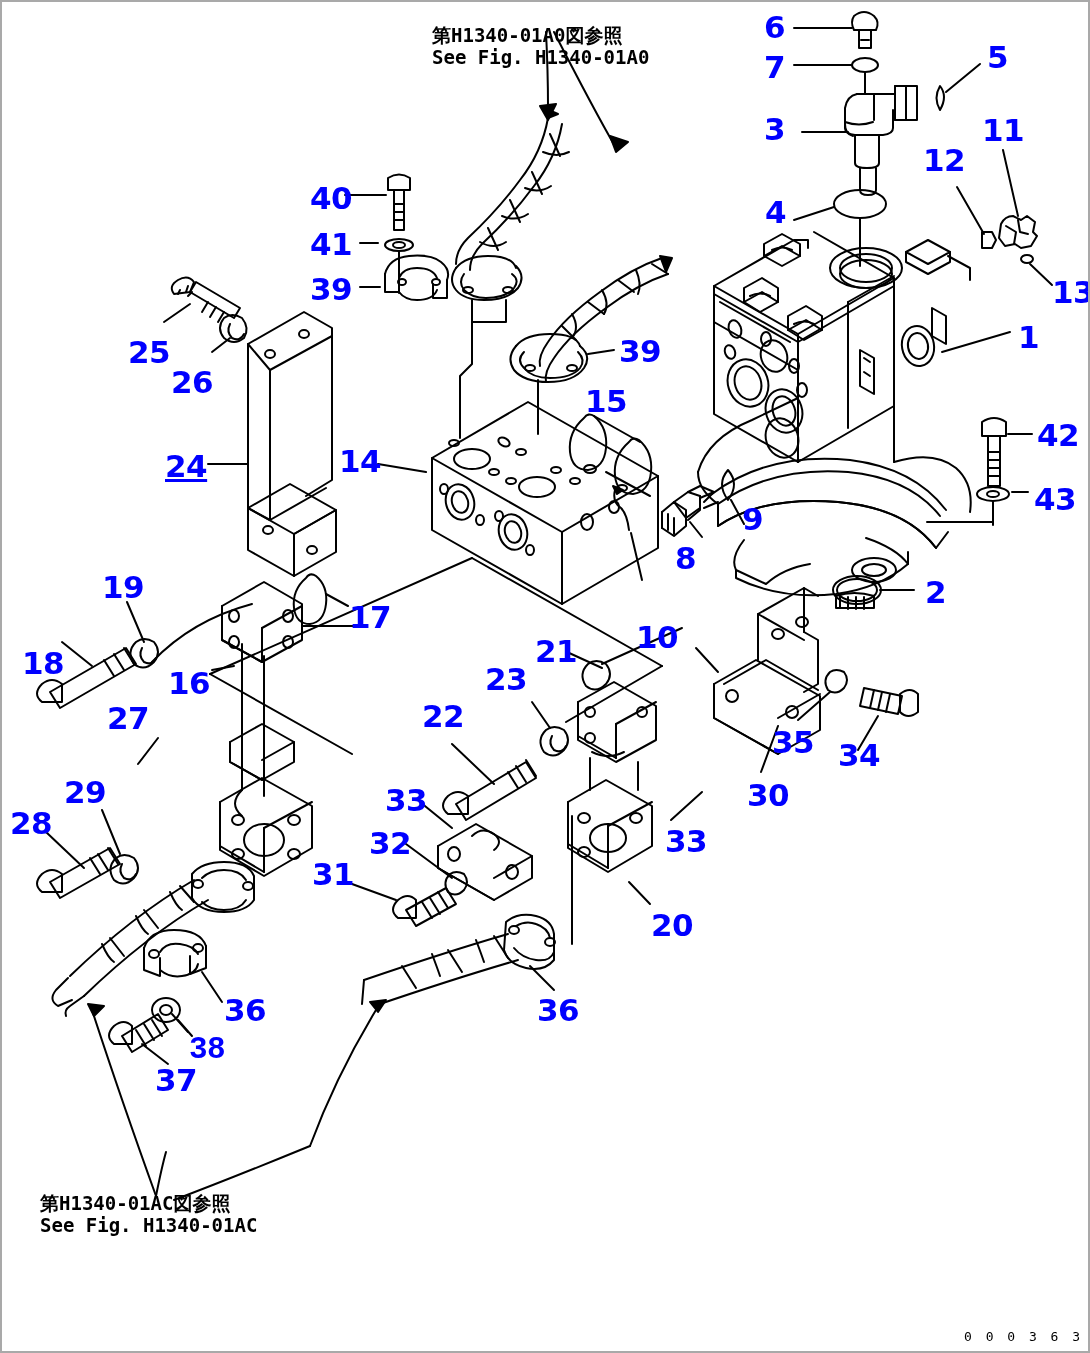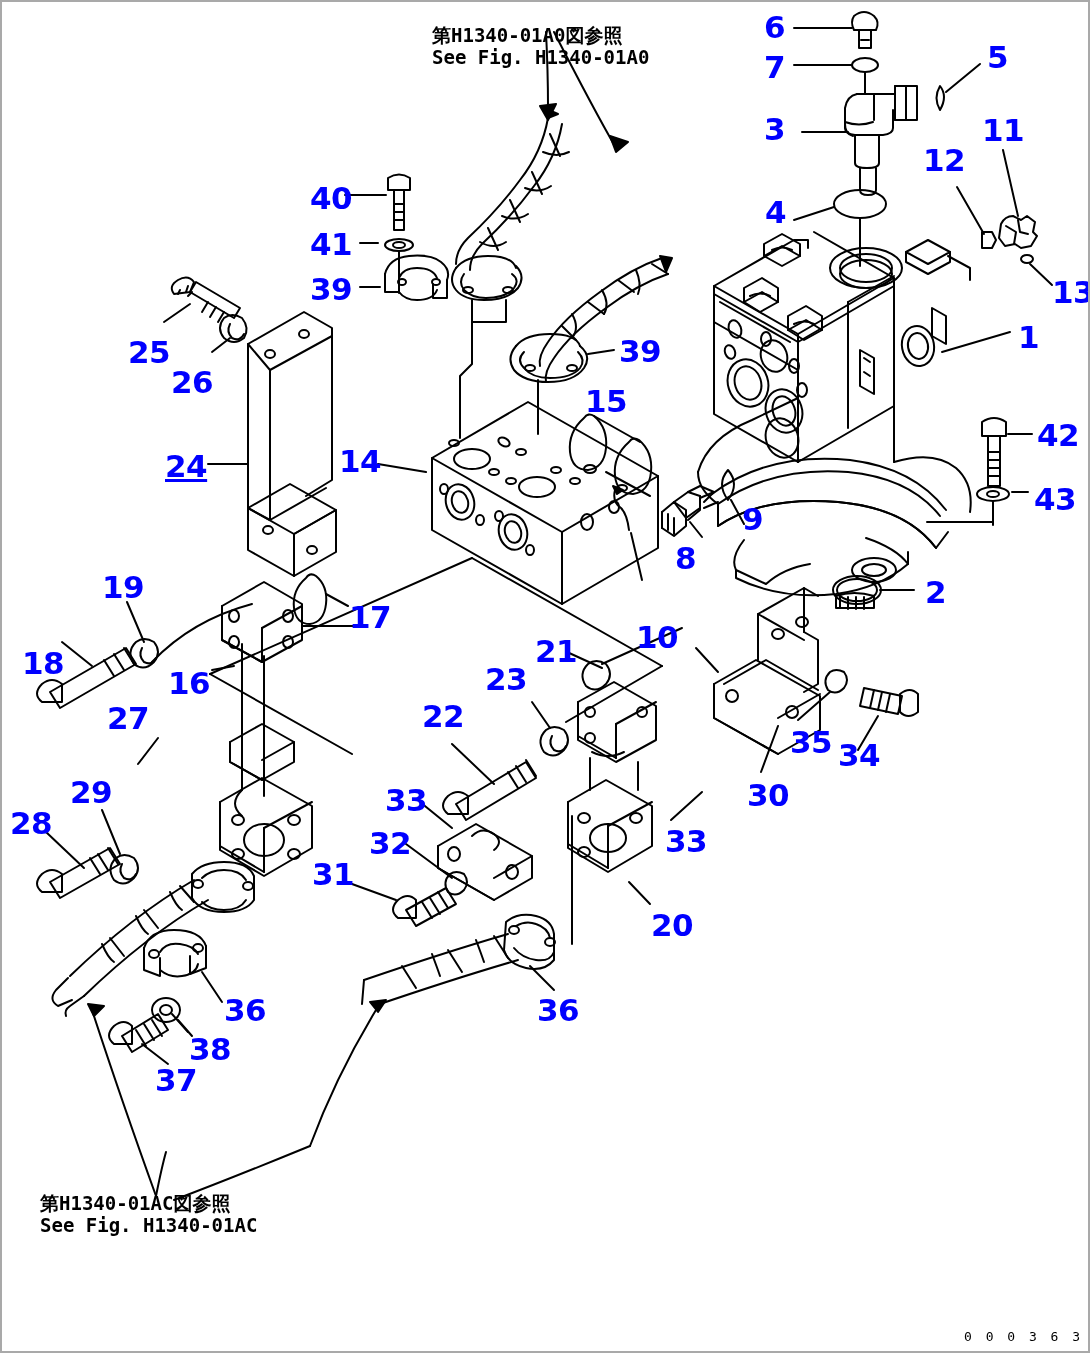--- a/index.html
+++ b/index.html
@@ -623,33 +623,33 @@
       <div class="callout" style="left: 923px; top: 575px;">2</div>
       <div class="callout" style="left: 100px; top: 570px;">19</div>
       <div class="callout" style="left: 634px; top: 588px; margin-top: 32px;">10</div>
       <div class="callout" style="left: 347px; top: 600px;">17</div>
       <div class="callout" style="left: 20px; top: 610px; margin-top: 36px;">18</div>
       <div class="callout" style="left: 533px; top: 634px;">21</div>
       <div class="callout" style="left: 166px; top: 666px;">16</div>
       <div class="callout" style="left: 483px; top: 662px;">23</div>
       <div class="callout" style="left: 420px; top: 699px;">22</div>
       <div class="callout" style="left: 105px; top: 701px;">27</div>
-      <div class="callout" style="left: 788px; top: 725px;">35</div>
+      <div class="callout" style="left: 770px; top: 725px;">35</div>
       <div class="callout" style="left: 836px; top: 738px;">34</div>
-      <div class="callout" style="left: 68px; top: 775px;">29</div>
+      <div class="callout" style="left: 62px; top: 775px;">29</div>
       <div class="callout" style="left: 745px; top: 778px;">30</div>
       <div class="callout" style="left: 383px; top: 783px;">33</div>
       <div class="callout" style="left: 8px; top: 806px;">28</div>
       <div class="callout" style="left: 367px; top: 826px;">32</div>
       <div class="callout" style="left: 663px; top: 824px;">33</div>
       <div class="callout" style="left: 310px; top: 857px;">31</div>
       <div class="callout" style="left: 608px; top: 908px; margin-left: 41px;">20</div>
       <div class="callout" style="left: 222px; top: 993px;">36</div>
       <div class="callout" style="left: 535px; top: 993px;">36</div>
-      <div class="callout" style="left: 187px; top: 1032px;">38</div>
+      <div class="callout" style="left: 187px; top: 1032px; font-family: Liberation Mono, monospace;">38</div>
       <div class="callout" style="left: 153px; top: 1063px;">37</div>
     </div>
   <div id="refnote-layer">
       <div class="refnote" style="left: 430px; top: 22px;"><div>第H1340-01A0図参照</div><div>See Fig. H1340-01A0</div></div>
       <div class="refnote" style="left: 38px; top: 1190px;"><div>第H1340-01AC図参照</div><div>See Fig. H1340-01AC</div></div>
     </div>
 
   <div class="doccode" style="left:962px; top:1327px;">0 0 0 3 6 3 3 1</div>
 
 </div>

